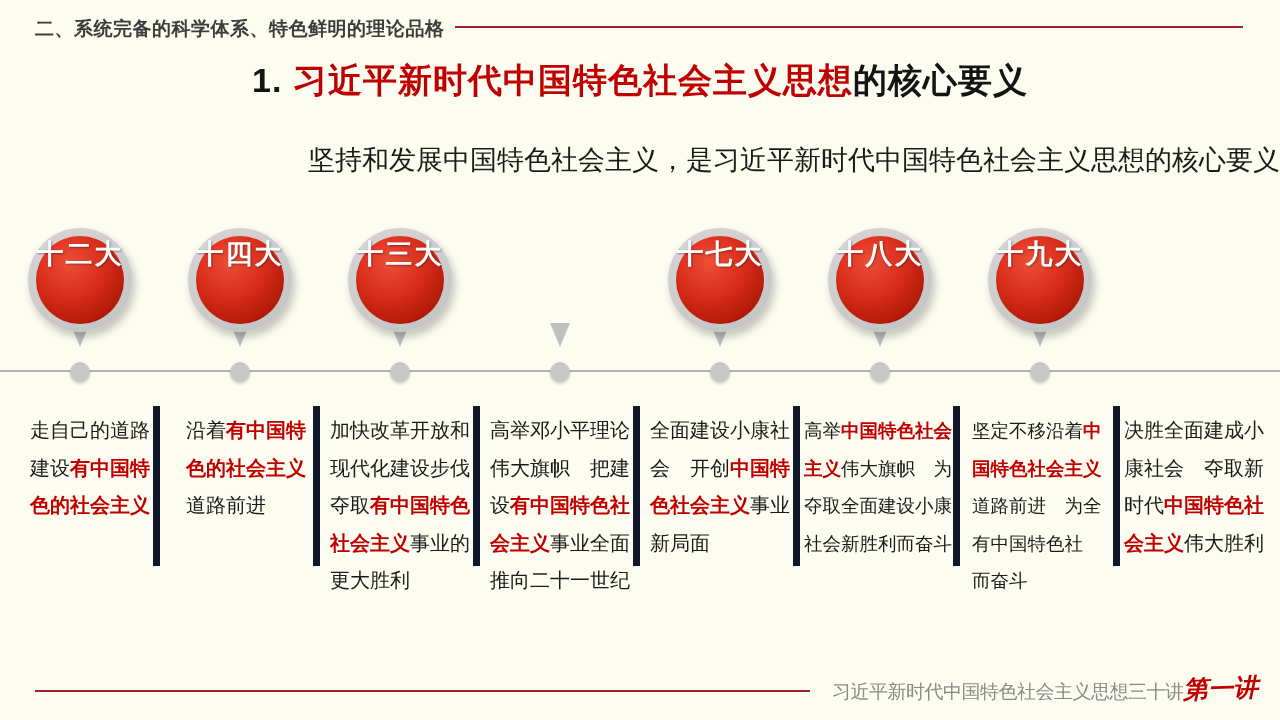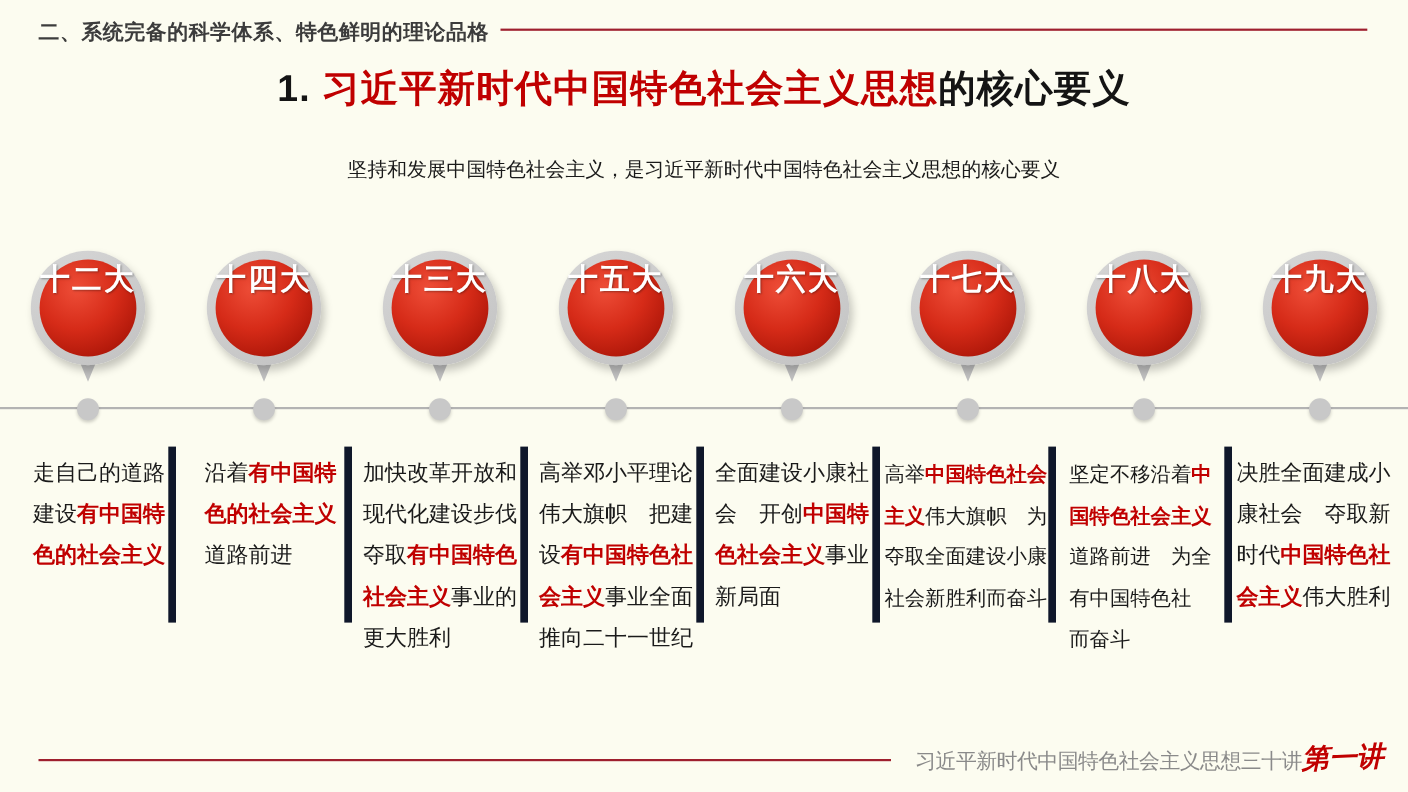--- a/index.html
+++ b/index.html
@@ -22,21 +22,21 @@
   }
   
   .page-title {
     position: absolute; left: 0; top: 58px; width: 1280px;
     text-align: center; font-size: 34px; font-weight: bold; color: #141414;
     letter-spacing: 1px; white-space: nowrap;
   }
   .page-title .hl { color: #C00000; }
   .subtitle {
     position: absolute; left: 0; top: 142px; width: 1280px;
-    text-align: center; font-size: 18px; color: #1A1A1A; white-space: nowrap;
+    text-align: right; font-size: 27px; color: #1A1A1A; white-space: nowrap;
   }
   
   .timeline-line {
     position: absolute; left: 0; top: 370px;
     width: 1280px; height: 2px; background: #B3B3B3; z-index: 0;
   }
   .markers-row {
     position: absolute; left: 0; top: 228px; width: 1280px;
     display: flex; z-index: 1;
   }
@@ -142,34 +142,20 @@
         <div class="pointer"></div>
         <div class="ring">
           <div class="ball">
             <span class="ball-label">十三大</span>
           </div>
         </div>
         <div class="dot"></div>
       </div>
       <div class="marker-col">
         <div class="pointer"></div>
-        <div class="ring">
-          <div class="ball">
-            <span class="ball-label">十五大</span>
-          </div>
-        </div>
-        <div class="dot"></div>
-      </div>
-      <div class="marker-col">
-        <div class="pointer"></div>
-        <div class="ring">
-          <div class="ball">
-            <span class="ball-label">十六大</span>
-          </div>
-        </div>
         <div class="dot"></div>
       </div>
       <div class="marker-col">
         <div class="pointer"></div>
         <div class="ring">
           <div class="ball">
             <span class="ball-label">十七大</span>
           </div>
         </div>
         <div class="dot"></div>

